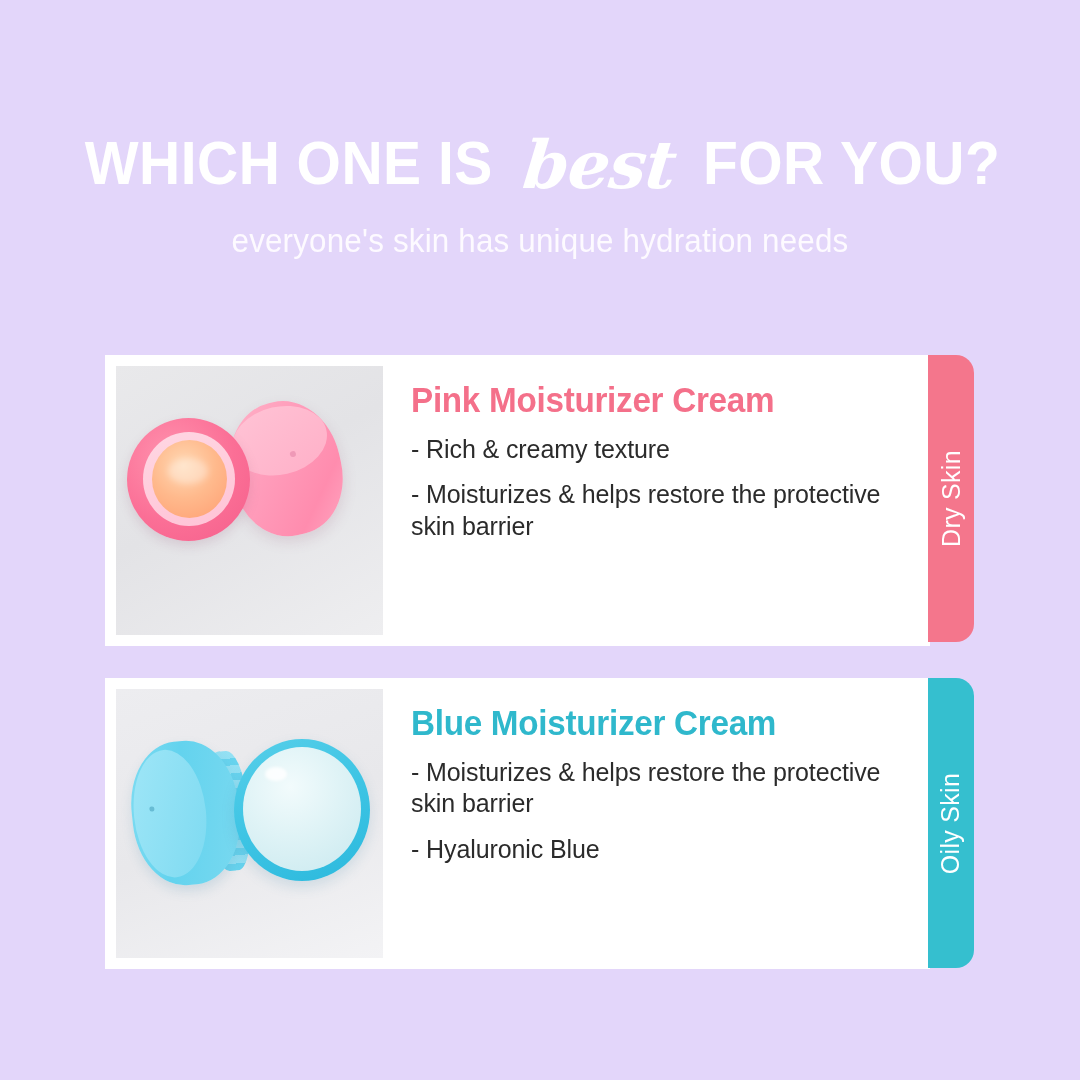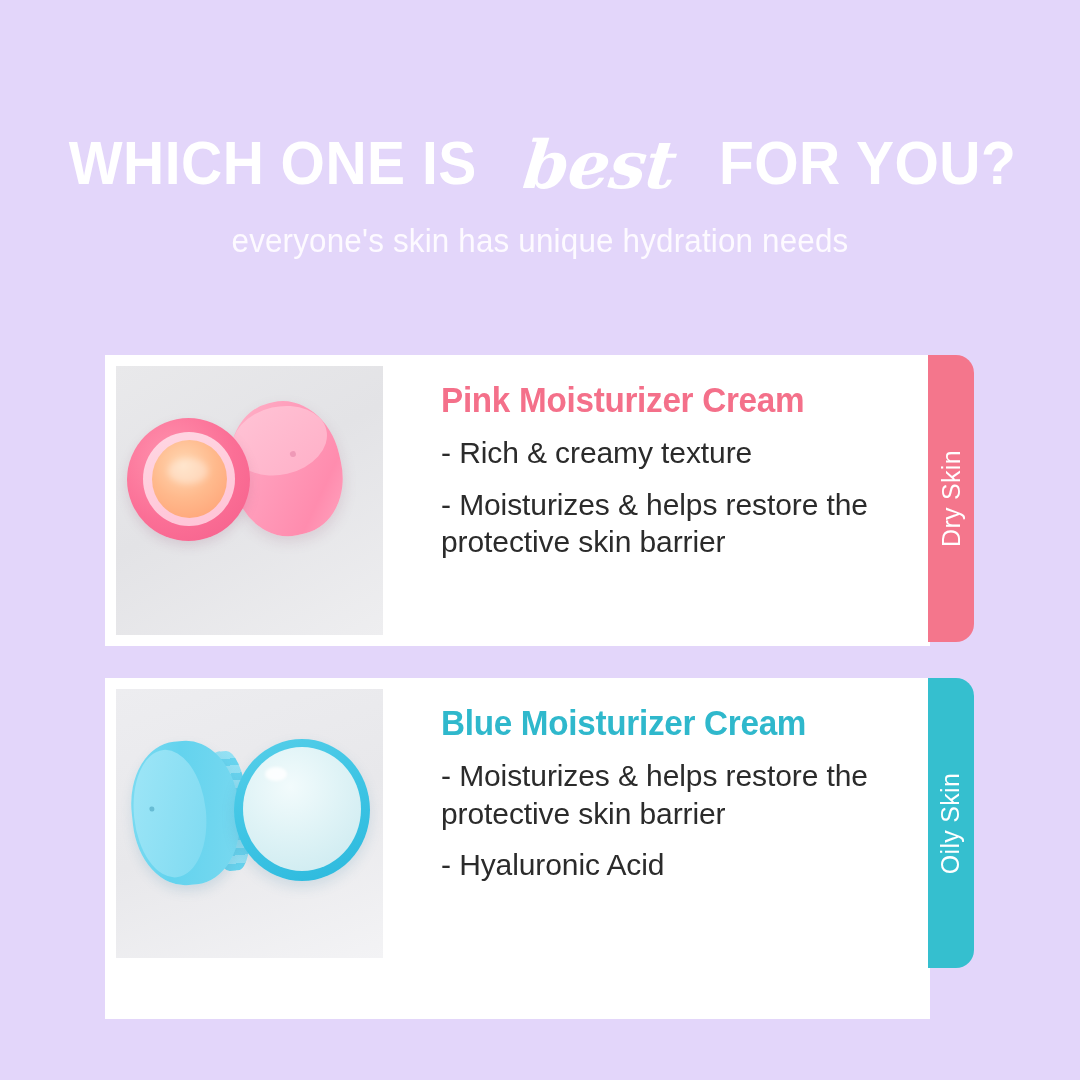--- a/index.html
+++ b/index.html
@@ -27,21 +27,21 @@
   .headline {
     color: #ffffff;
     font-size: 60px;
     line-height: 1;
     font-weight: 700;
     letter-spacing: -0.5px;
     white-space: nowrap;
     display: flex;
     justify-content: center;
     align-items: baseline;
-    gap: 16px;
+    gap: 0;
   }
   .headline-part {
     font-family: "Liberation Sans", sans-serif;
     font-weight: 700;
     font-size: 62px;
     letter-spacing: 0.5px;
     transform: scaleX(0.92);
     transform-origin: center;
     display: inline-block;
   }
@@ -68,24 +68,23 @@
   
   .card {
     position: absolute;
     left: 105px;
     width: 825px;
     background: #ffffff;
     display: flex;
     align-items: flex-start;
     box-sizing: border-box;
     padding: 11px;
-    gap: 30px;
   }
   #card-pink  { top: 355px; height: 291px; }
-  #card-blue  { top: 678px; height: 341px; }
+  #card-blue  { top: 678px; height: 291px; }
 
   .photo {
     width: 267px;
     height: 269px;
     flex: 0 0 267px;
     position: relative;
     overflow: hidden;
     background: #e6e6e6;
   }
   .photo-inner {
@@ -106,21 +105,21 @@
     transform: scaleX(0.95);
     transform-origin: left center;
     margin: 0 0 14px 0;
     white-space: nowrap;
   }
   #title-pink { color: #f4708a; }
   #title-blue { color: #2fb8cc; }
 
   .bullet {
     color: #2b2b2b;
-    font-size: 30px;
+    font-size: 25px;
     line-height: 1.25;
     margin-bottom: 14px;
     max-width: 470px;
     letter-spacing: -0.1px;
   }
   .bullet:last-child { margin-bottom: 0; }
 
   
   .tab {
     position: absolute;
@@ -321,18 +320,18 @@
       <div class="bl-threads"></div>
       <div class="bl-lid"></div>
       <div class="bl-jar">
         <div class="bl-jar-inner"></div>
       </div>
     </div>
   </div>
   <div class="card-body">
     <h2 class="card-title" id="title-blue">Blue Moisturizer Cream</h2>
     <div class="bullet">- Moisturizes &amp; helps restore the protective skin barrier</div>
-    <div class="bullet">- Hyaluronic Acid</div>
+    <div class="bullet">- Hyaluronic Blue</div>
   </div>
 </div>
 <div class="tab" id="tab-blue">
   <span class="tab-label">Oily Skin</span>
 </div>
 
 </body></html>

